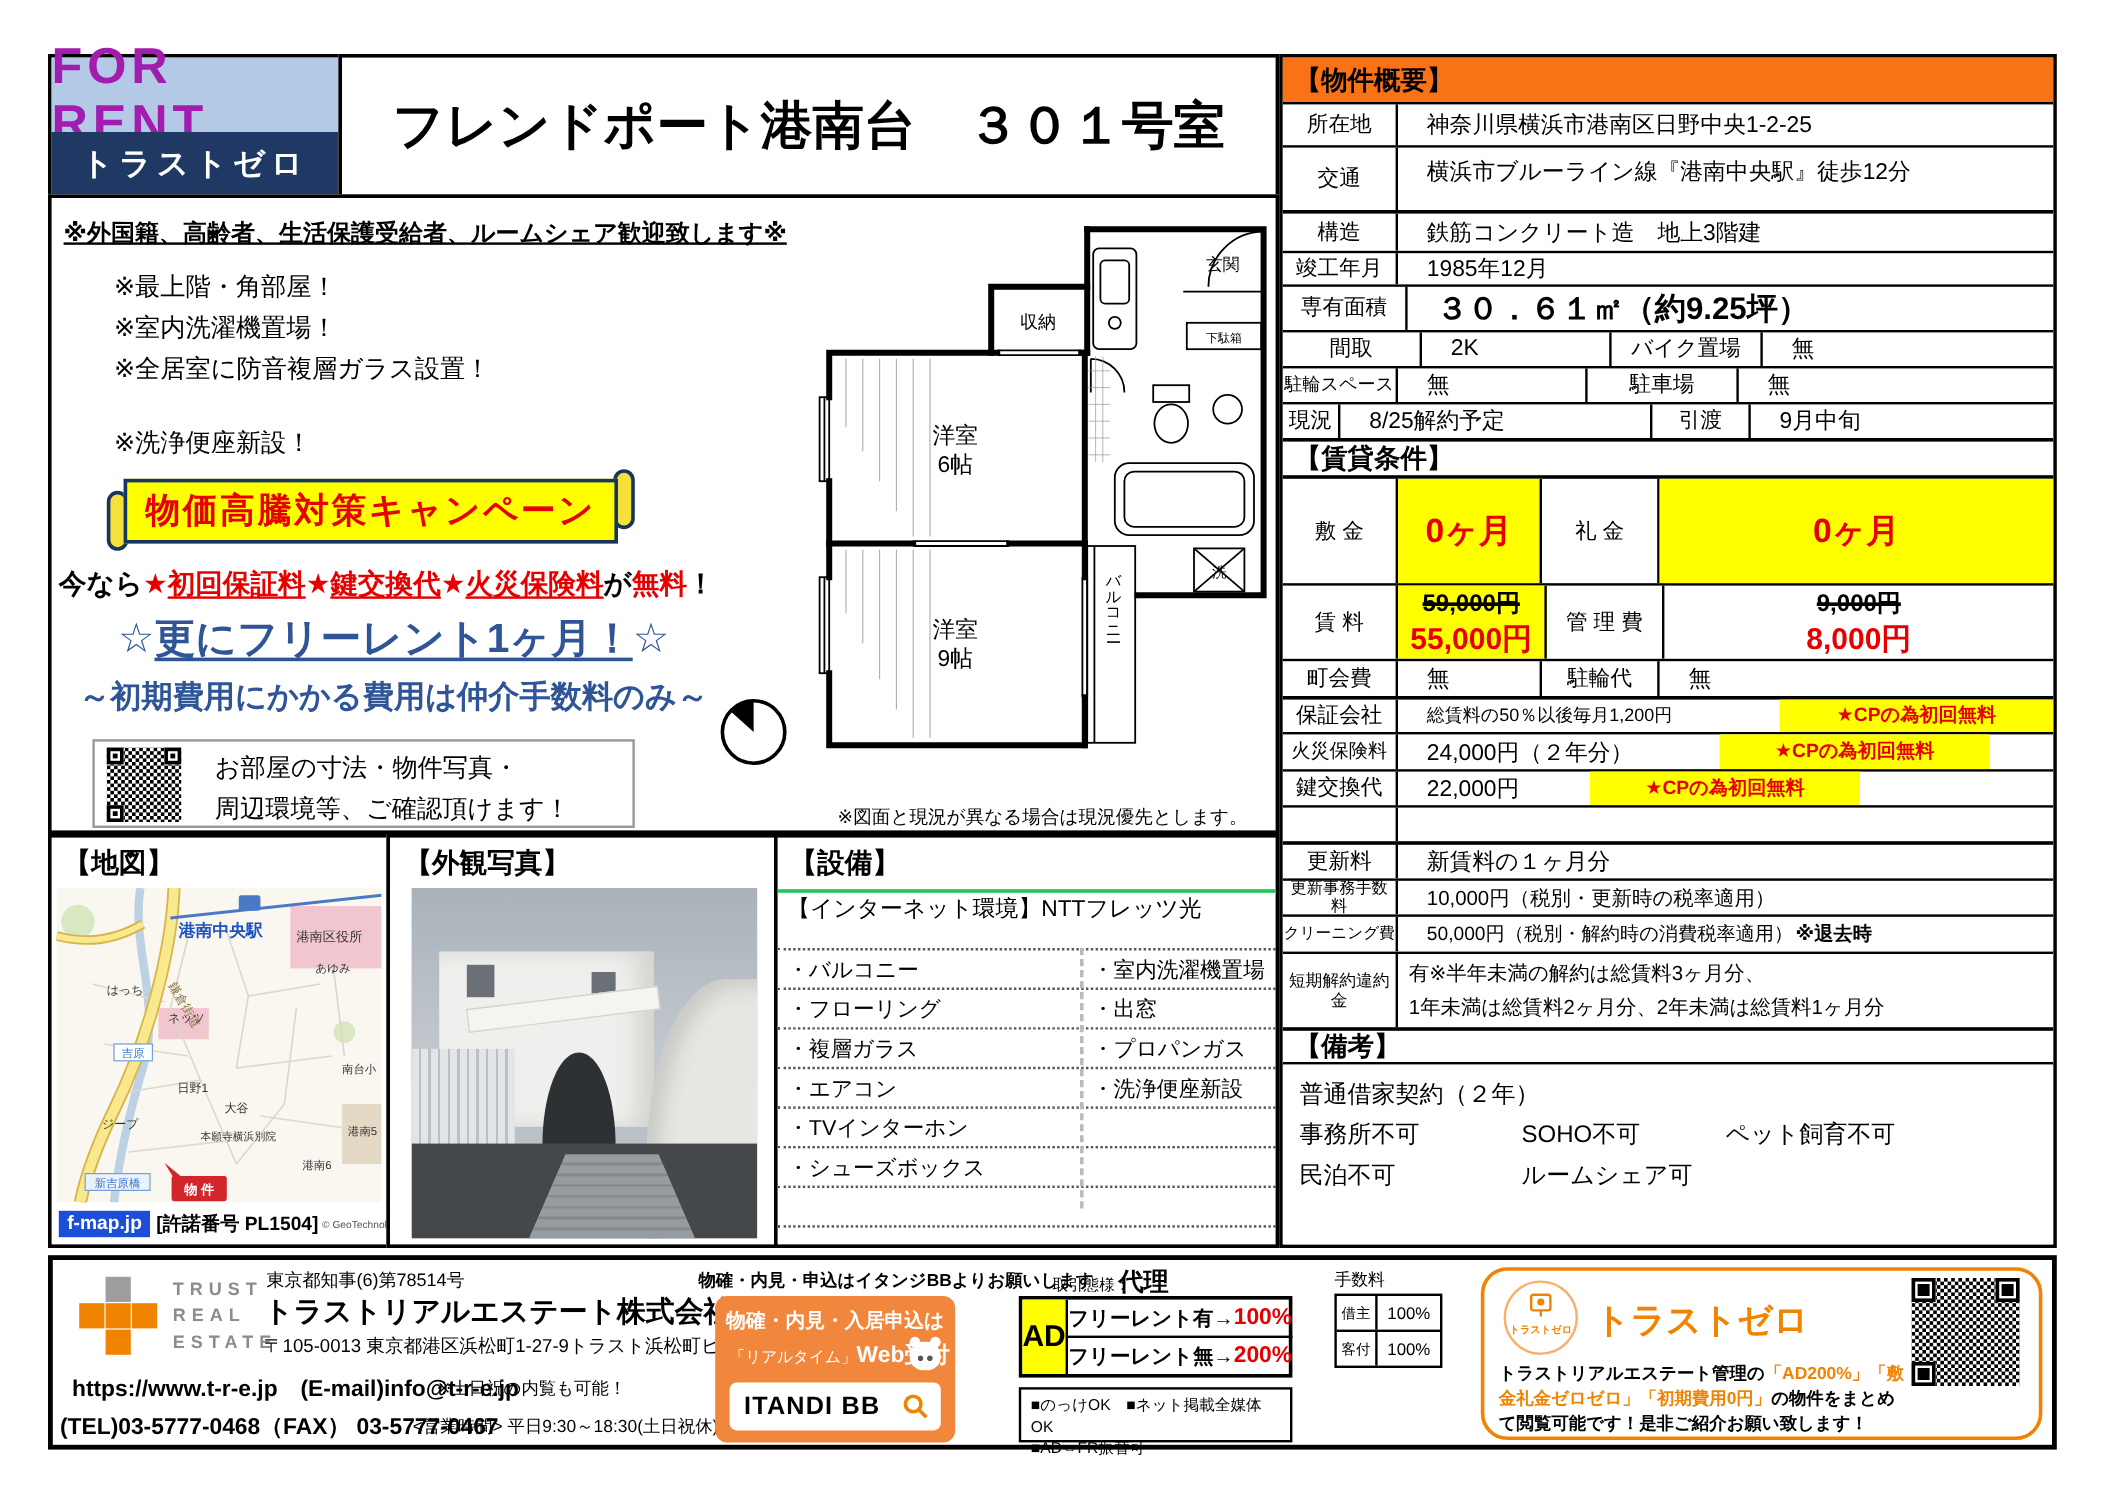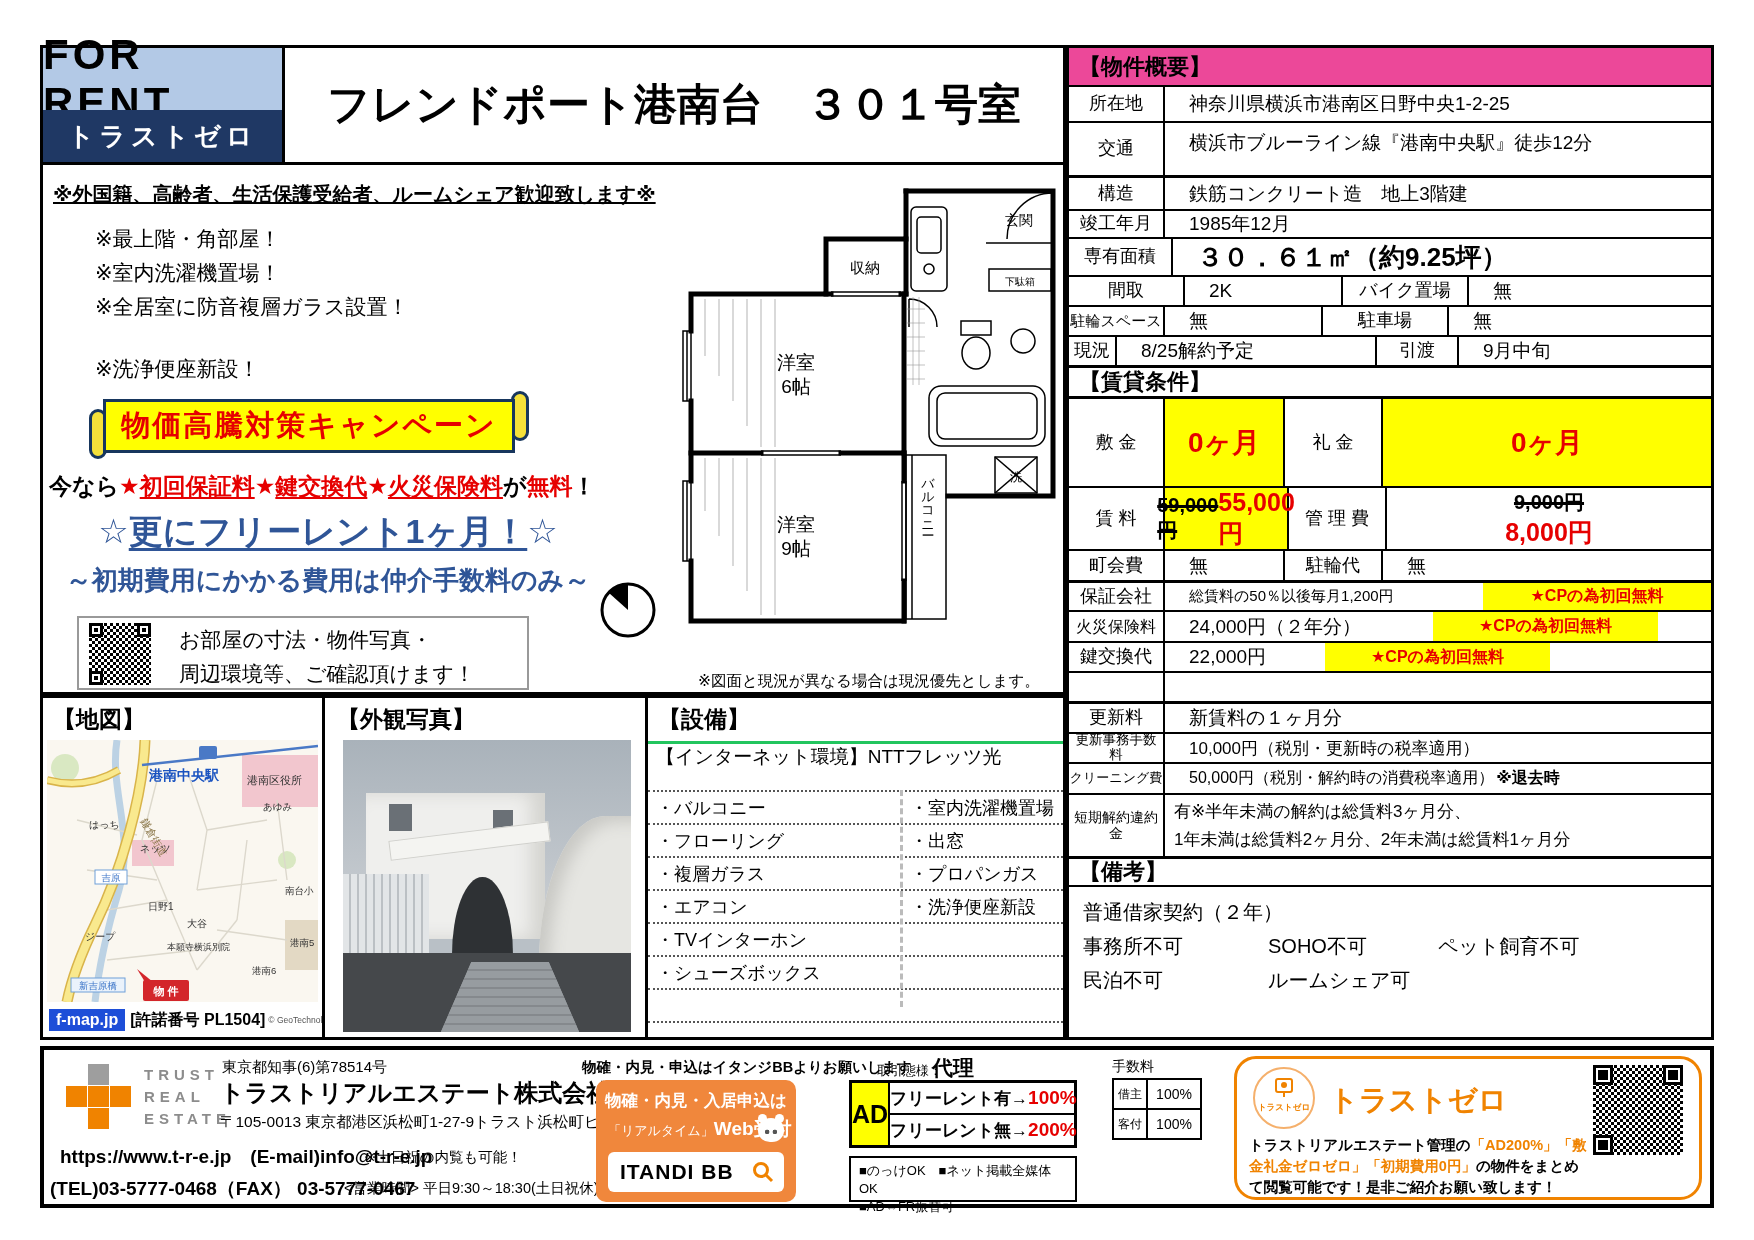--- a/index.html
+++ b/index.html
@@ -1,20 +1,20 @@
 <!DOCTYPE html>
 <html><head>
 <meta charset="utf-8">
 <style>
   html,body{margin:0;padding:0}
   body{width:1754px;height:1240px;position:relative;background:#fff;
        font-family:"Liberation Sans","DejaVu Sans",sans-serif;color:#000}
   .b{position:absolute;box-sizing:border-box;background:#fff;border:3px solid #000}
   .abs{position:absolute;box-sizing:border-box}
-  .hd{background:#ec4899;font-weight:700;font-size:22px;display:flex;align-items:center;padding-left:10px;box-sizing:border-box}
+  .hd{background:#f97316;font-weight:700;font-size:22px;display:flex;align-items:center;padding-left:10px;box-sizing:border-box}
   .row{display:flex;width:100%;box-sizing:border-box;border-top:2px solid #000;flex-shrink:0;background:#fff}
   .t3{border-top:3px solid #000 !important}
   .lc{border-right:2px solid #000;display:flex;align-items:center;justify-content:center;font-size:18px;flex-shrink:0;box-sizing:border-box;text-align:center;line-height:1.1}
   .vc{display:flex;align-items:center;padding-left:24px;box-sizing:border-box;font-size:19px}
   .br{border-right:2px solid #000}
   .yell{background:#FFFF00}
   .redtx{color:#E60000}
   .note{background:#FFFF00;color:#E60000;font-weight:700;font-size:16px;display:flex;align-items:center;justify-content:center;flex-shrink:0;box-sizing:border-box}
   .strike{text-decoration:line-through;text-decoration-thickness:3px}
   .ul-red{text-decoration:underline;text-decoration-color:#E60000;text-underline-offset:3px;text-decoration-thickness:2px}
@@ -28,21 +28,21 @@
                    radial-gradient(circle at 65% 58%,#555 2px,transparent 2.6px),#fff}
   .bear::before,.bear::after{content:"";position:absolute;width:9px;height:9px;background:#fff;border-radius:50%;top:-4px}
   .bear::before{left:0}.bear::after{right:0}
   svg text{font-family:"Liberation Sans","DejaVu Sans",sans-serif}
 </style>
 </head>
 <body>
 
 <div class="b" style="left:40px;top:45px;width:245px;height:120px">
   <div class="abs" style="left:0;top:0;right:0;height:62px;background:#B3C9E6;display:flex;align-items:center;justify-content:center">
-    <span style="font-size:42px;font-weight:700;color:#000000;letter-spacing:4px;word-spacing:26px">FOR RENT</span>
+    <span style="font-size:42px;font-weight:700;color:#a21caf;letter-spacing:4px;word-spacing:26px">FOR RENT</span>
   </div>
   <div class="abs" style="left:0;top:62px;right:0;bottom:0;background:#1F3864;display:flex;align-items:center;justify-content:center">
     <span style="font-size:26px;font-weight:700;color:#fff;letter-spacing:5px">トラストゼロ</span>
   </div>
 </div>
 
 <div class="b" style="left:282px;top:45px;width:784px;height:120px;display:flex;align-items:center;justify-content:center">
   <span style="font-size:43px;font-weight:700">フレンドポート港南台　３０１号室</span>
 </div>
 
@@ -325,21 +325,21 @@
         <span class="redtx">0ヶ月</span>
       </div>
     <div class="lc" style="width:98px">礼 金</div>
     <div class="vc yell" style="flex:1;justify-content:center;padding-left:0;font-size:28px;font-weight:700">
         <span class="redtx">0ヶ月</span>
       </div>
   </div>
 
   <div class="row" style="height:63px">
     <div class="lc" style="width:96px">賃 料</div>
-    <div class="br yell" style="width:124px;display:flex;flex-direction:row;align-items:center;justify-content:center;box-sizing:border-box">
+    <div class="br yell" style="width:124px;display:flex;flex-direction:column;align-items:center;justify-content:center;box-sizing:border-box">
       <span class="strike" style="font-size:20px;font-weight:700">59,000円</span>
       <span class="redtx" style="font-size:25px;font-weight:700">55,000円</span>
     </div>
     <div class="lc" style="width:98px">管 理 費</div>
     <div style="flex:1;display:flex;flex-direction:column;align-items:center;justify-content:center;box-sizing:border-box">
       <span class="strike" style="font-size:20px;font-weight:700">9,000円</span>
       <span class="redtx" style="font-size:25px;font-weight:700">8,000円</span>
     </div>
   </div>
 

